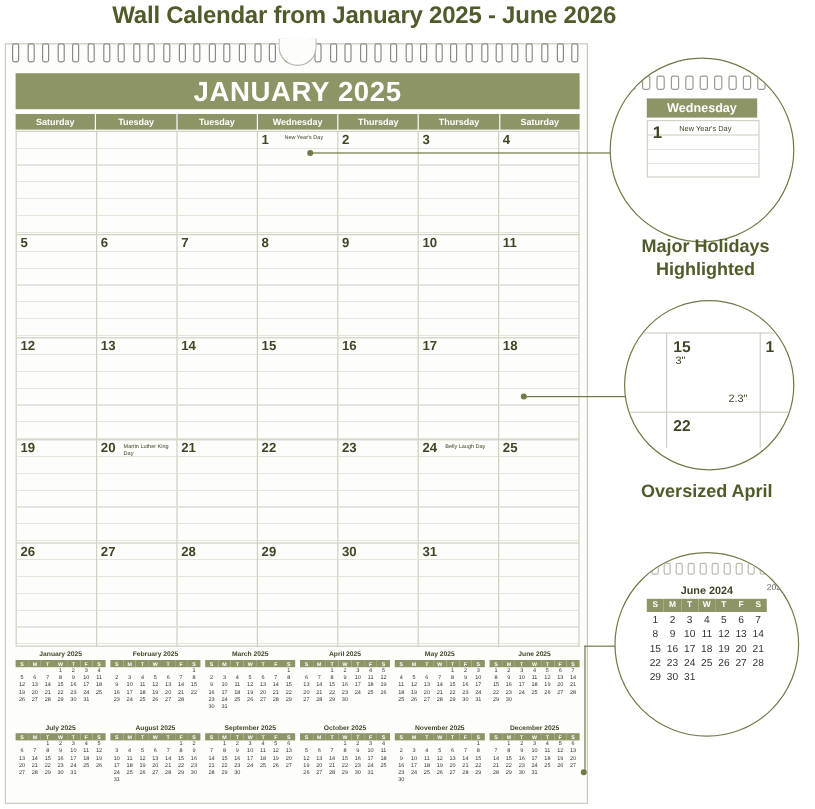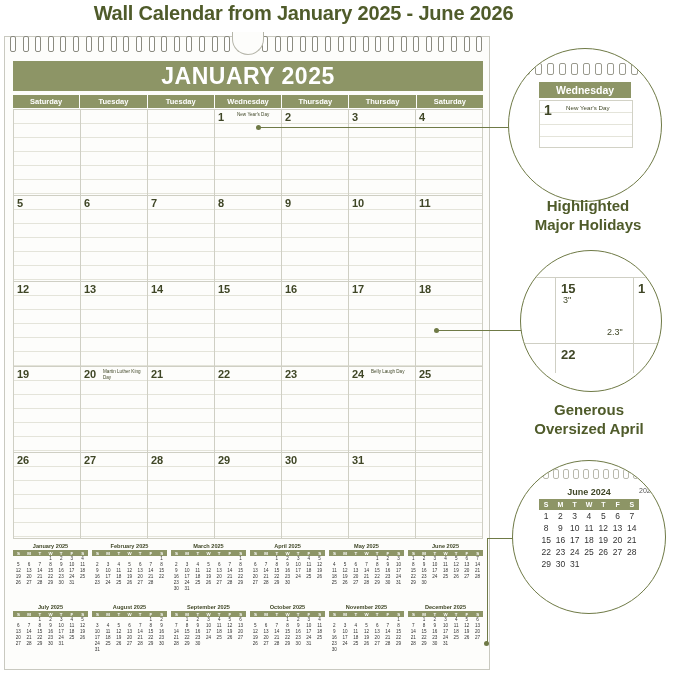--- a/index.html
+++ b/index.html
@@ -1227,42 +1227,41 @@
       <div class="r" style="left: 122px;"></div>
       <div class="r" style="left: 134px;"></div>
     </div>
   <div class="hdr">Wednesday</div>
   <div class="cellbox">
     <div class="n">1</div>
     <div class="h">New Year's Day</div>
   </div>
 </div>
 <div class="callout-label" style="left:508px; top:196px; width:160px;">
+  <div>Major Holidays</div>
   <div>Highlighted</div>
-  <div>Major Holidays</div>
 </div>
 
 <div class="leader" style="left:437px; top:330px; width:90px;"></div>
 <div class="dot" style="left:434px; top:328px;"></div>
 
 <div class="bubble" id="b2">
   <div class="g">
     <div class="vline" style="left:34px;"></div>
     <div class="vline" style="left:112px;"></div>
     <div class="hline" style="top:0px;"></div>
     <div class="hline" style="top:66px;"></div>
   </div>
   <div class="num2" style="left:40px; top:30px;">15</div>
   <div class="num2" style="left:117px; top:30px;">1</div>
   <div class="num2" style="left:40px; top:96px;">22</div>
   <div class="dimv">3"</div>
   <div class="dimh">2.3"</div>
 </div>
 <div class="callout-label" style="left:500px; top:400px; width:178px;">
-  <div>Generous</div>
   <div>Oversized April</div>
 </div>
 
 <div class="leader" style="left:487px; top:538px; width:40px;"></div>
 <div class="dot" style="left:484px; top:641px;"></div>
 <div class="leader" style="left:487px; top:538px; width:1px; height:104px; background:#6f7a46;"></div>
 
 <div class="bubble" id="b3">
   <div class="mtop" id="b3spiral">
       <div class="r" style="left: 20px;"></div>

